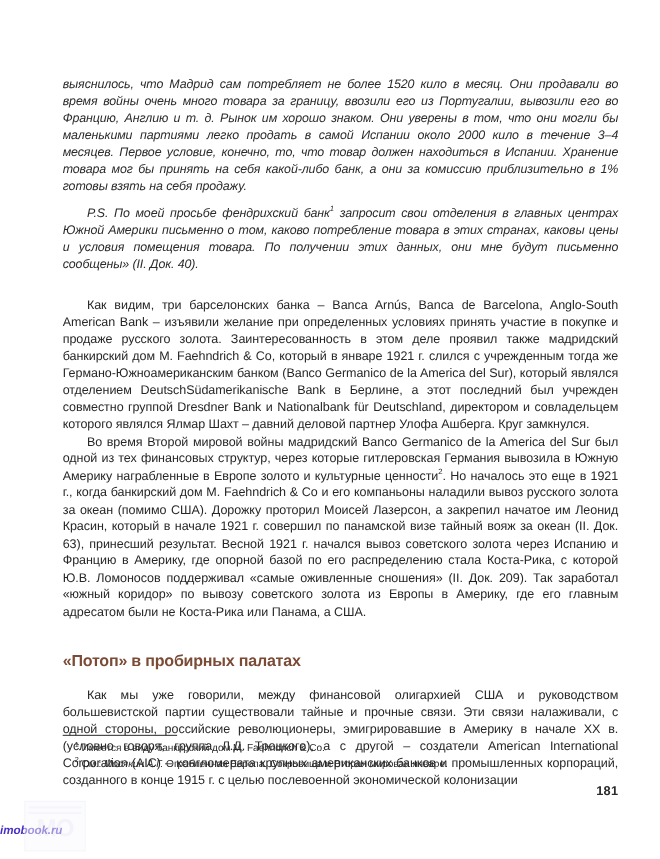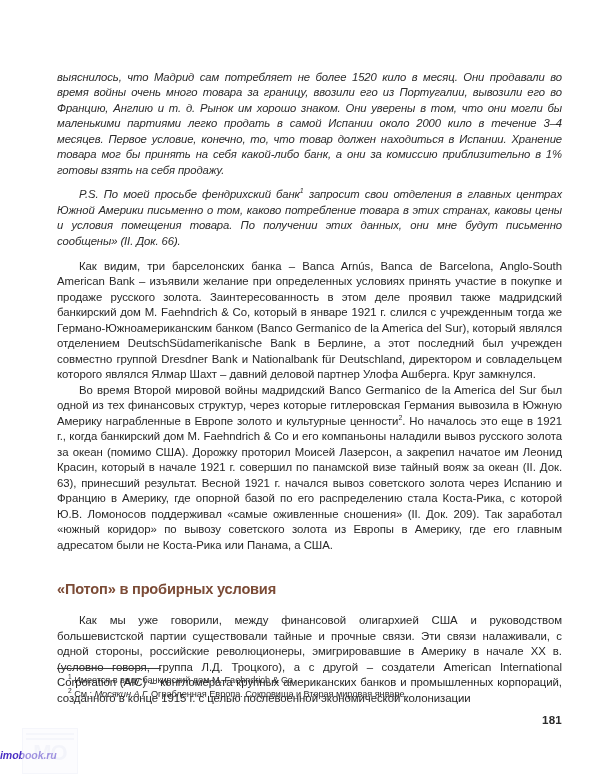--- a/index.html
+++ b/index.html
@@ -70,21 +70,21 @@
     font-size: 11.4px;
     line-height: 15.5px;
     letter-spacing: -0.05px;
     color: #272727;
     text-indent: 22px;
   }
   .body-para + .body-para {
     margin-top: 0px;
   }
   .gap-above {
-    margin-top: 10px;
+    margin-top: 22px;
   }
 
   sup.fn {
     font-size: 7px;
     line-height: 0;
     vertical-align: 5px;
     letter-spacing: 0;
   }
 
   
@@ -199,27 +199,27 @@
 </head>
 <body>
 
 <div class="page">
 
   <div class="content">
 
     <p class="quote-para">выяснилось, что Мадрид сам потребляет не более 1520 кило в месяц. Они продавали во время войны очень много товара за границу, ввозили его из Португалии, вывозили его во Францию, Англию и т. д. Рынок им хорошо знаком. Они уверены в том, что они могли бы маленькими партиями легко продать в самой Испании около 2000 кило в течение 3–4 месяцев. Первое условие, конечно, то, что товар должен находиться в Испании. Хранение товара мог бы принять на себя какой-либо банк, а они за комиссию приблизительно в 1% готовы взять на себя продажу.</p>
 
 
-    <p class="ps-para"><span>P.S. По моей просьбе фендрихский банк</span><sup class="fn">1</sup><span> запросит свои отделения в главных центрах Южной Америки письменно о том, каково потребление товара в этих странах, каковы цены и условия помещения товара. По получении этих данных, они мне будут письменно сообщены» (II. Док. 66).</span></p>
+    <p class="ps-para"><span>P.S. По моей просьбе фендрихский банк</span><sup class="fn">1</sup><span> запросит свои отделения в главных центрах Южной Америки письменно о том, каково потребление товара в этих странах, каковы цены и условия помещения товара. По получении этих данных, они мне будут письменно сообщены» (II. Док. 40).</span></p>
 
     <p class="body-para gap-above">Как видим, три барселонских банка – Banca Arnús, Banca de Barcelona, Anglo-South American Bank – изъявили желание при определенных условиях принять участие в покупке и продаже русского золота. Заинтересованность в этом деле проявил также мадридский банкирский дом M. Faehndrich &amp; Co, который в январе 1921 г. слился с учрежденным тогда же Германо-Южноамериканским банком (Banco Germanico de la America del Sur), который являлся отделением DeutschSüdamerikanische Bank в Берлине, а этот последний был учрежден совместно группой Dresdner Bank и Nationalbank für Deutschland, директором и совладельцем которого являлся Ялмар Шахт – давний деловой партнер Улофа Ашберга. Круг замкнулся.</p>
 
     <p class="body-para"><span>Во время Второй мировой войны мадридский Banco Germanico de la America del Sur был одной из тех финансовых структур, через которые гитлеровская Германия вывозила в Южную Америку награбленные в Европе золото и культурные ценности</span><sup class="fn">2</sup><span>. Но началось это еще в 1921 г., когда банкирский дом M. Faehndrich &amp; Co и его компаньоны наладили вывоз русского золота за океан (помимо США). Дорожку проторил Моисей Лазерсон, а закрепил начатое им Леонид Красин, который в начале 1921 г. совершил по панамской визе тайный вояж за океан (II. Док. 63), принесший результат. Весной 1921 г. начался вывоз советского золота через Испанию и Францию в Америку, где опорной базой по его распределению стала Коста-Рика, с которой Ю.В. Ломоносов поддерживал «самые оживленные сношения» (II. Док. 209). Так заработал «южный коридор» по вывозу советского золота из Европы в Америку, где его главным адресатом были не Коста-Рика или Панама, а США.</span></p>
 
-    <h2 class="section-heading">«Потоп» в пробирных условия</h2>
+    <h2 class="section-heading">«Потоп» в пробирных палатах</h2>
 
     <p class="body-para">Как мы уже говорили, между финансовой олигархией США  и руководством большевистской партии существовали тайные и прочные связи. Эти связи налаживали, с одной стороны, российские революционеры, эмигрировавшие в Америку в начале XX в. (условно говоря, группа Л.Д. Троцкого), а с другой – создатели American International Corporation (AIC) – конгломерата крупных американских банков и промышленных корпораций, созданного в конце 1915 г. с целью послевоенной экономической колонизации</p>
 
   </div>
 
   <div class="footnotes">
     <div class="fn-rule"></div>
 
     <div class="fn-item"><span class="fn-marker">1</span><span>Имеется в виду банкирский дом M. Faehndrich &amp; Co.</span></div>
 

